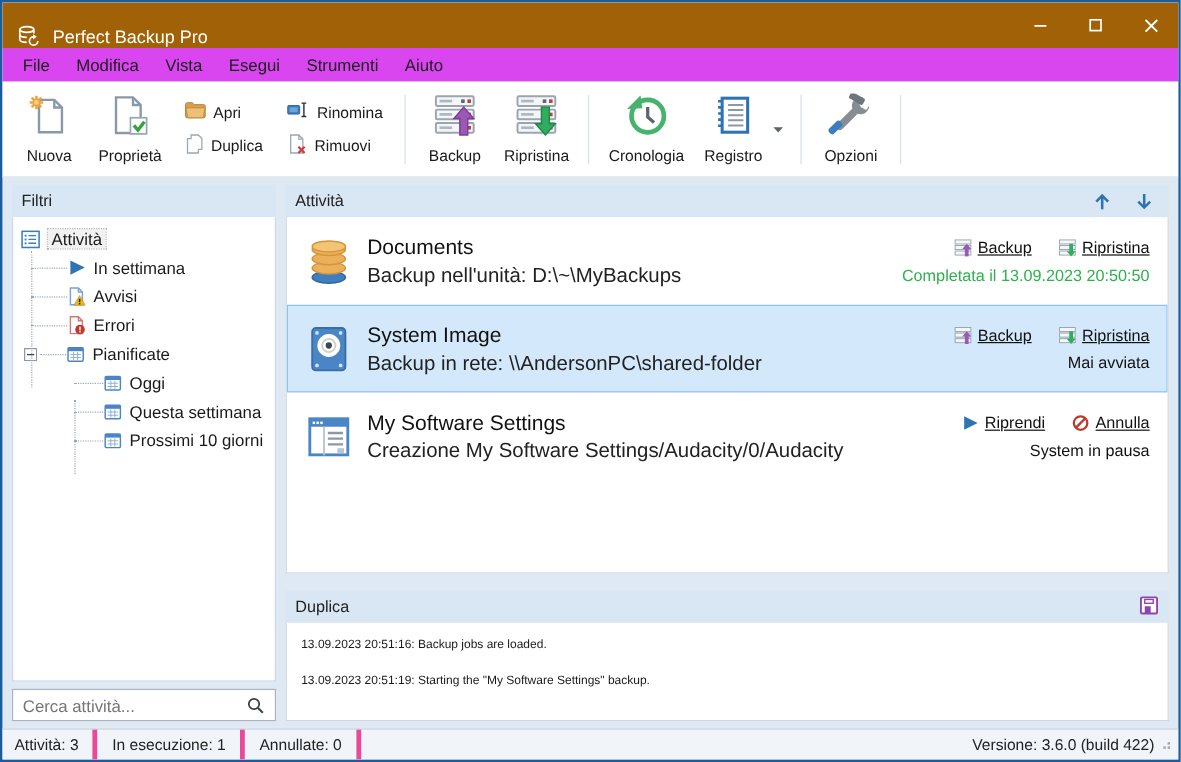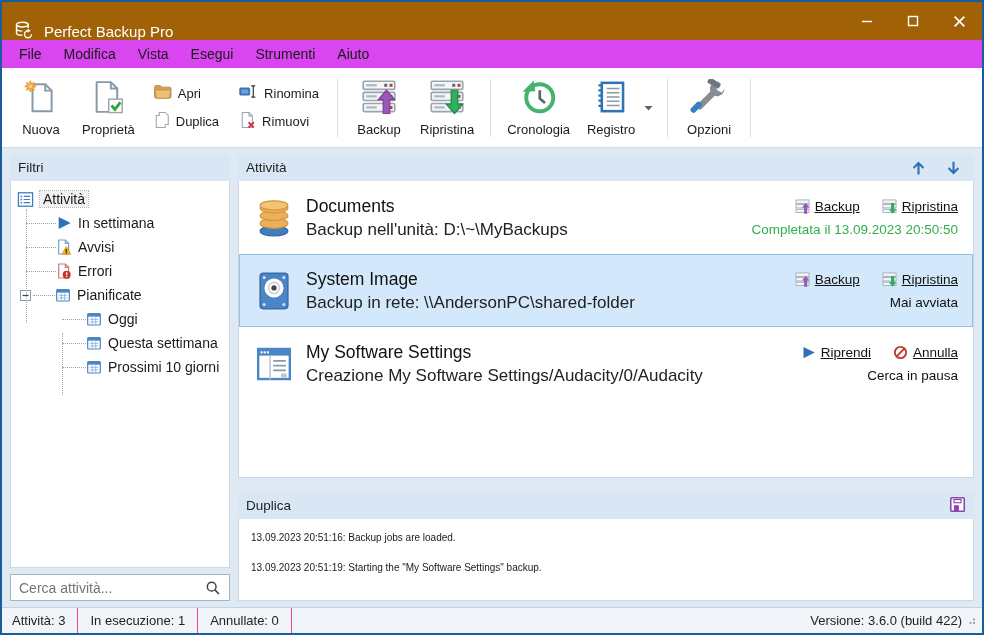--- a/index.html
+++ b/index.html
@@ -114,21 +114,21 @@
     flex:1; background:#fff; border:1px solid #ccd8e4; border-top:none;
     padding:4px 12px; font-size:10px; overflow:hidden;
   }
   .event-line { line-height:30px; white-space:nowrap; }
 
   
   .statusbar {
     height:26px; background:#f1f4f8; border-top:1px solid #c6d2de;
     display:flex; align-items:center; font-size:13px; color:#222; flex-shrink:0;
   }
-  .sb-seg { padding:0 12px; height:100%; display:flex; align-items:center; border-right:1px solid #ec4899; }
+  .sb-seg { padding:0 12px; height:100%; display:flex; align-items:center; border-right:4px solid #ec4899; }
   .sb-seg.first { padding-left:10px; }
   .sb-fill { flex:1; height:100%; }
   .sb-right { padding:0 6px 0 12px; height:100%; display:flex; align-items:center; gap:4px; }
 </style>
 </head>
 <body>
 
 <div class="window">
 
   <div class="titlebar">
@@ -648,21 +648,21 @@
               <span class="task-link">
                 <span class="l-ico">
                   <svg width="15" height="15" viewBox="0 0 24 24">
                     <circle cx="12" cy="12" r="9" fill="#fff" stroke="#c0392b" stroke-width="3"></circle>
                     <path d="M5.8 18.2L18.2 5.8" stroke="#c0392b" stroke-width="3"></path>
                   </svg>
                 </span>
                 <a>Annulla</a>
               </span>
             </div>
-            <div class="task-status">Cerca in pausa</div>
+            <div class="task-status">System in pausa</div>
           </div>
         </div>
 
       </div>
 
       <div class="splitter"></div>
 
       <div class="panel-header events-header">
         <span>Duplica</span>
         <span>

